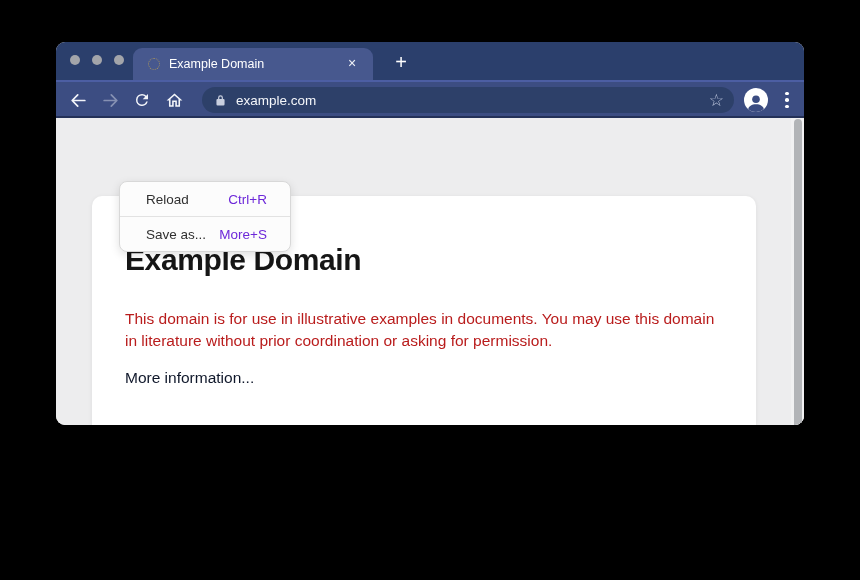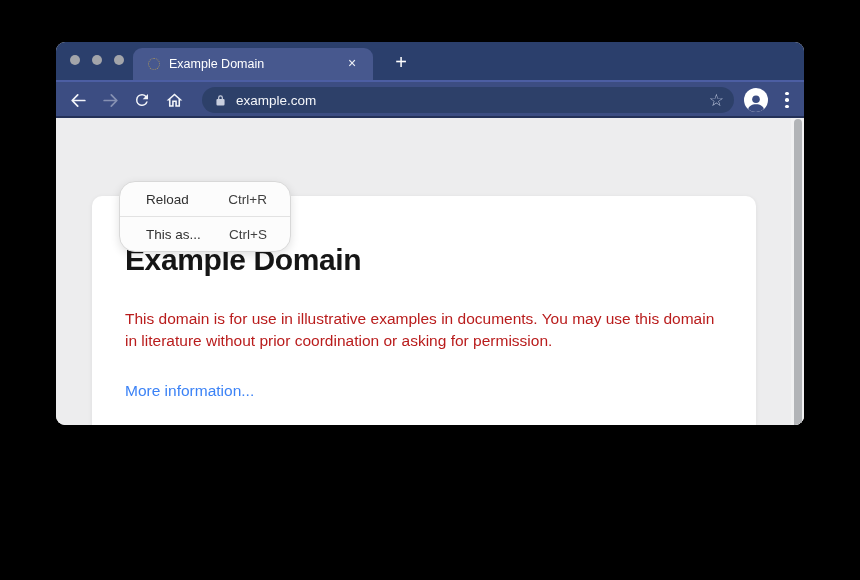--- a/index.html
+++ b/index.html
@@ -56,30 +56,30 @@
   .viewport{position:relative;height:387px;background:#ededee;overflow:hidden;}
   .scrollbar-track{position:absolute;right:0;top:0;width:13px;height:100%;background:#f1f1f2;}
   .scrollbar-thumb{position:absolute;right:2px;top:1px;width:8px;height:373px;border-radius:4px;background:#b2b4b7;}
   .content-card{
     position:absolute;left:36px;top:78px;width:664px;height:238px;
     background:#fff;border-radius:10px;box-shadow:0 1px 5px rgba(0,0,0,0.07);
     box-sizing:border-box;padding:46px 40px 0 33px;z-index:1;
   }
   .page-heading{margin:0;font-size:30px;line-height:36px;font-weight:700;letter-spacing:-0.4px;color:#161616;}
   .page-paragraph{margin:30px 0 0 0;max-width:594px;font-size:15.5px;line-height:22px;color:#b91c1c;}
-  .page-link{display:inline-block;margin-top:30px;font-size:15.5px;color:#3b82f6;text-decoration:none;}
+  .page-link{display:inline-block;margin-top:17px;font-size:15.5px;color:#0f172a;text-decoration:none;}
   
   .context-menu{
     position:absolute;left:63px;top:63px;width:170px;z-index:2;
-    background:#fcfcfc;border:1px solid #d8d8d8;border-radius:16px;
+    background:#fcfcfc;border:1px solid #d8d8d8;border-radius:8px;
     box-shadow:0 3px 10px rgba(0,0,0,0.12);overflow:hidden;
   }
   .menu-item{height:34px;display:flex;align-items:center;justify-content:space-between;padding:0 23px 0 26px;}
   .menu-item-label{font-size:13.5px;color:#303030;}
-  .menu-item-shortcut{font-size:13.5px;color:#404040;}
+  .menu-item-shortcut{font-size:13.5px;color:#6d28d9;}
   .menu-separator{height:1px;background:#e2e2e2;}
 </style>
 </head>
 <body>
 
 <div class="browser-window">
 
   <div class="tabstrip">
     <div class="traffic-lights">
       <span class="traffic-light"></span>
@@ -149,19 +149,19 @@
       <a class="page-link" href="#">More information...</a>
     </div>
 
     <div class="context-menu">
       <div class="menu-item">
         <span class="menu-item-label">Reload</span>
         <span class="menu-item-shortcut">Ctrl+R</span>
       </div>
       <div class="menu-separator"></div>
       <div class="menu-item">
-        <span class="menu-item-label">This as...</span>
-        <span class="menu-item-shortcut">Ctrl+S</span>
+        <span class="menu-item-label">Save as...</span>
+        <span class="menu-item-shortcut">More+S</span>
       </div>
     </div>
 
   </div>
 </div>
 
 </body></html>

